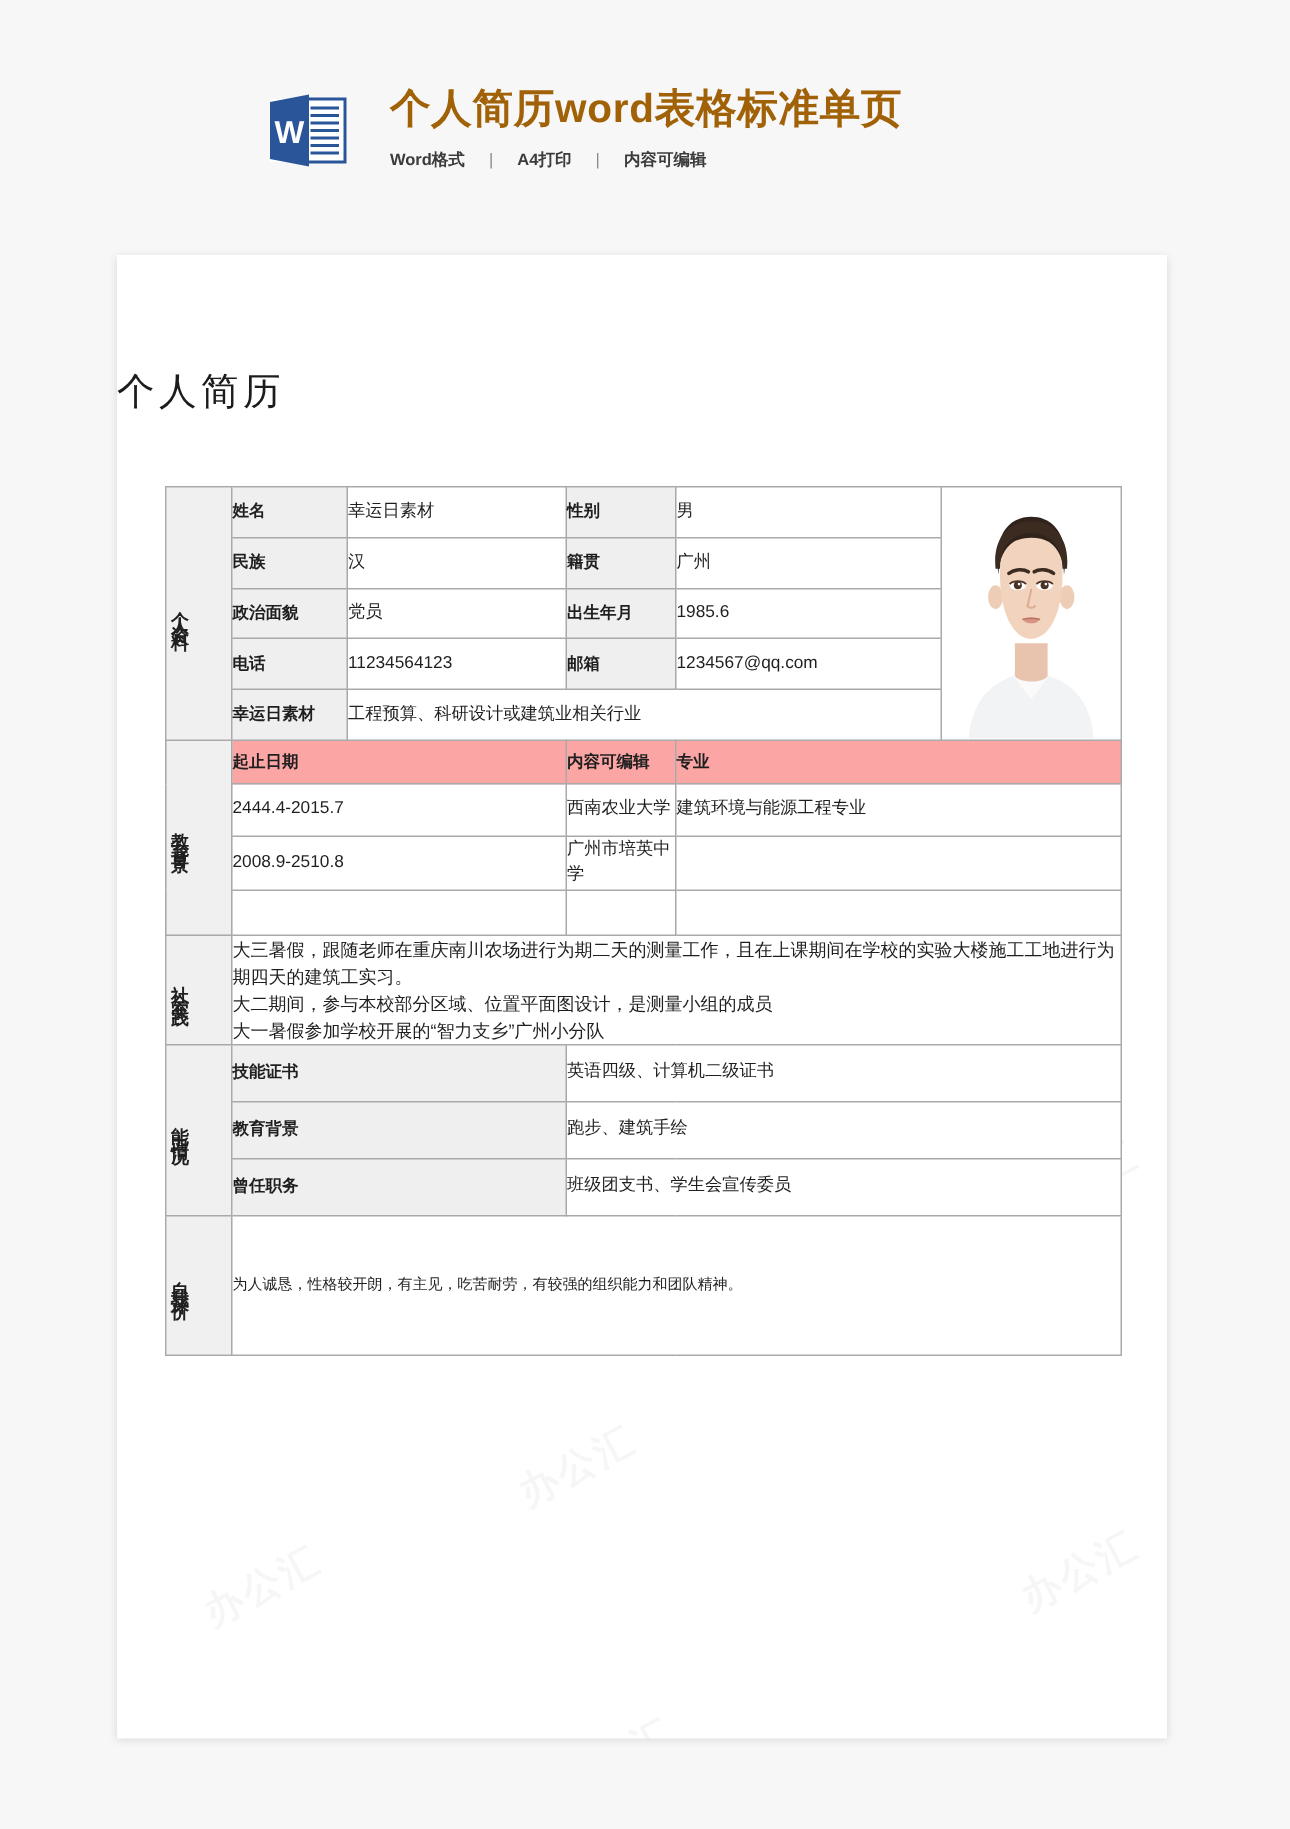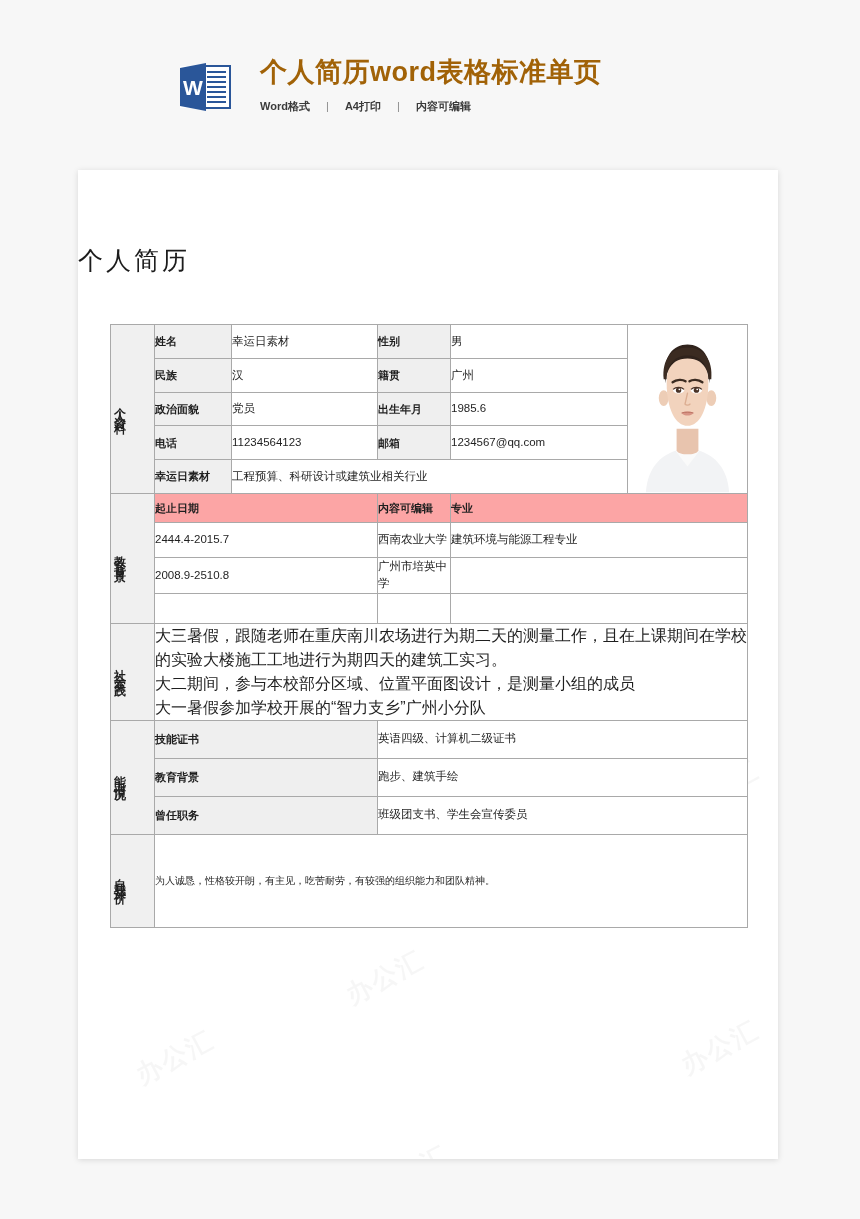--- a/index.html
+++ b/index.html
@@ -152,21 +152,21 @@
   .portrait { display: block; }
 
   .edu-head { background: #fca5a5; font-weight: bold; height: 28px; font-size: 11px;}
   .edu-row { height: 35px; }
   .edu-empty { height: 30px; }
 
   .practice-cell {
     text-align: left;
     padding: 14px 16px 12px 16px;
     line-height: 2.55;
-    font-size: 16px;
+    font-size: 12px;
   }
   .practice-cell p { margin: 0; }
 
   .ability-lbl { width: 150px; }
   .eval-cell { height: 92px; font-size: 10px; }
 </style>
 </head>
 <body>
 
 <div class="header">

